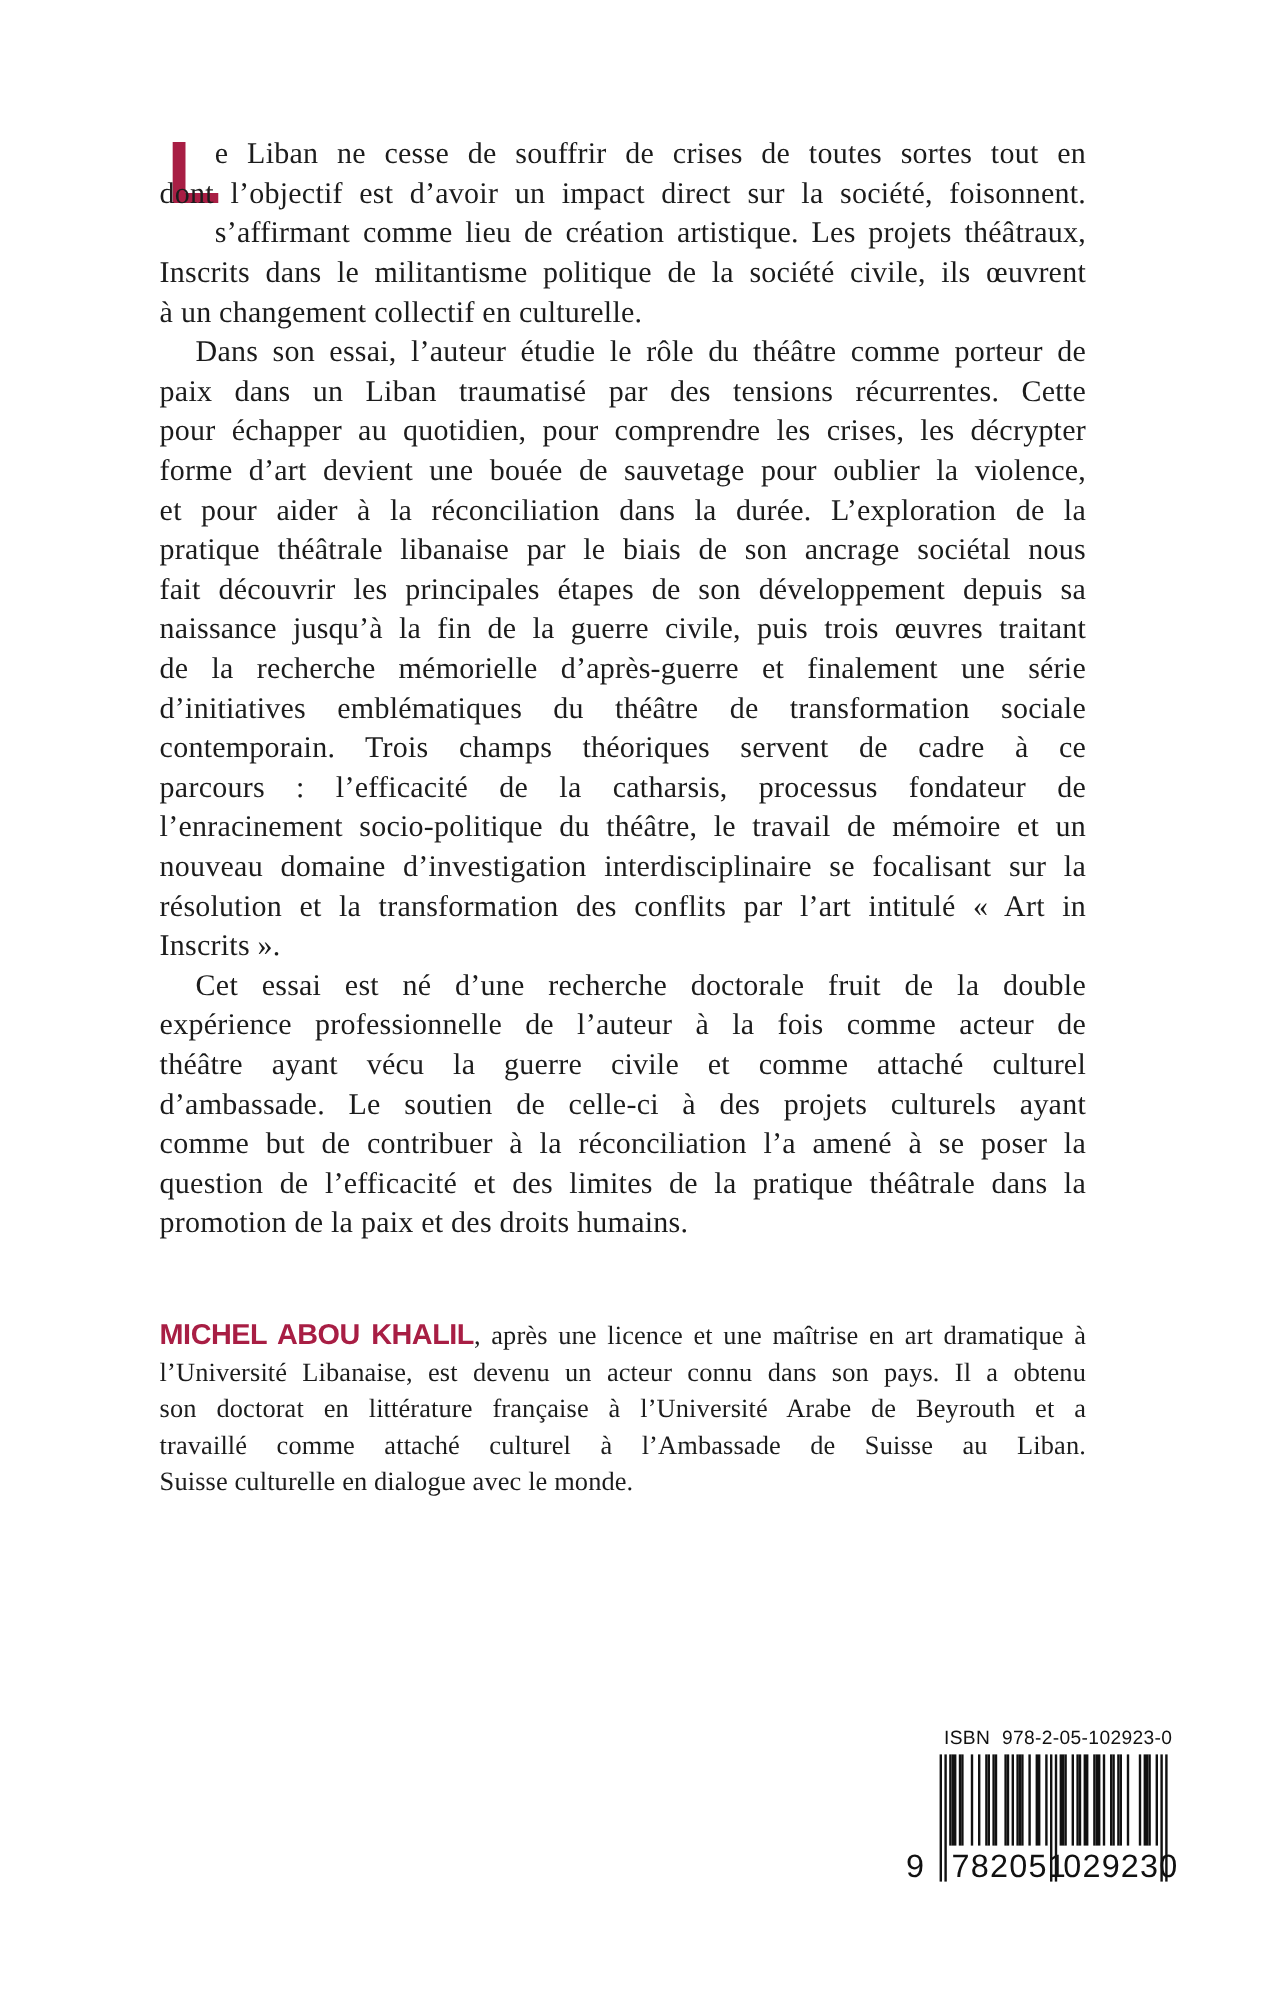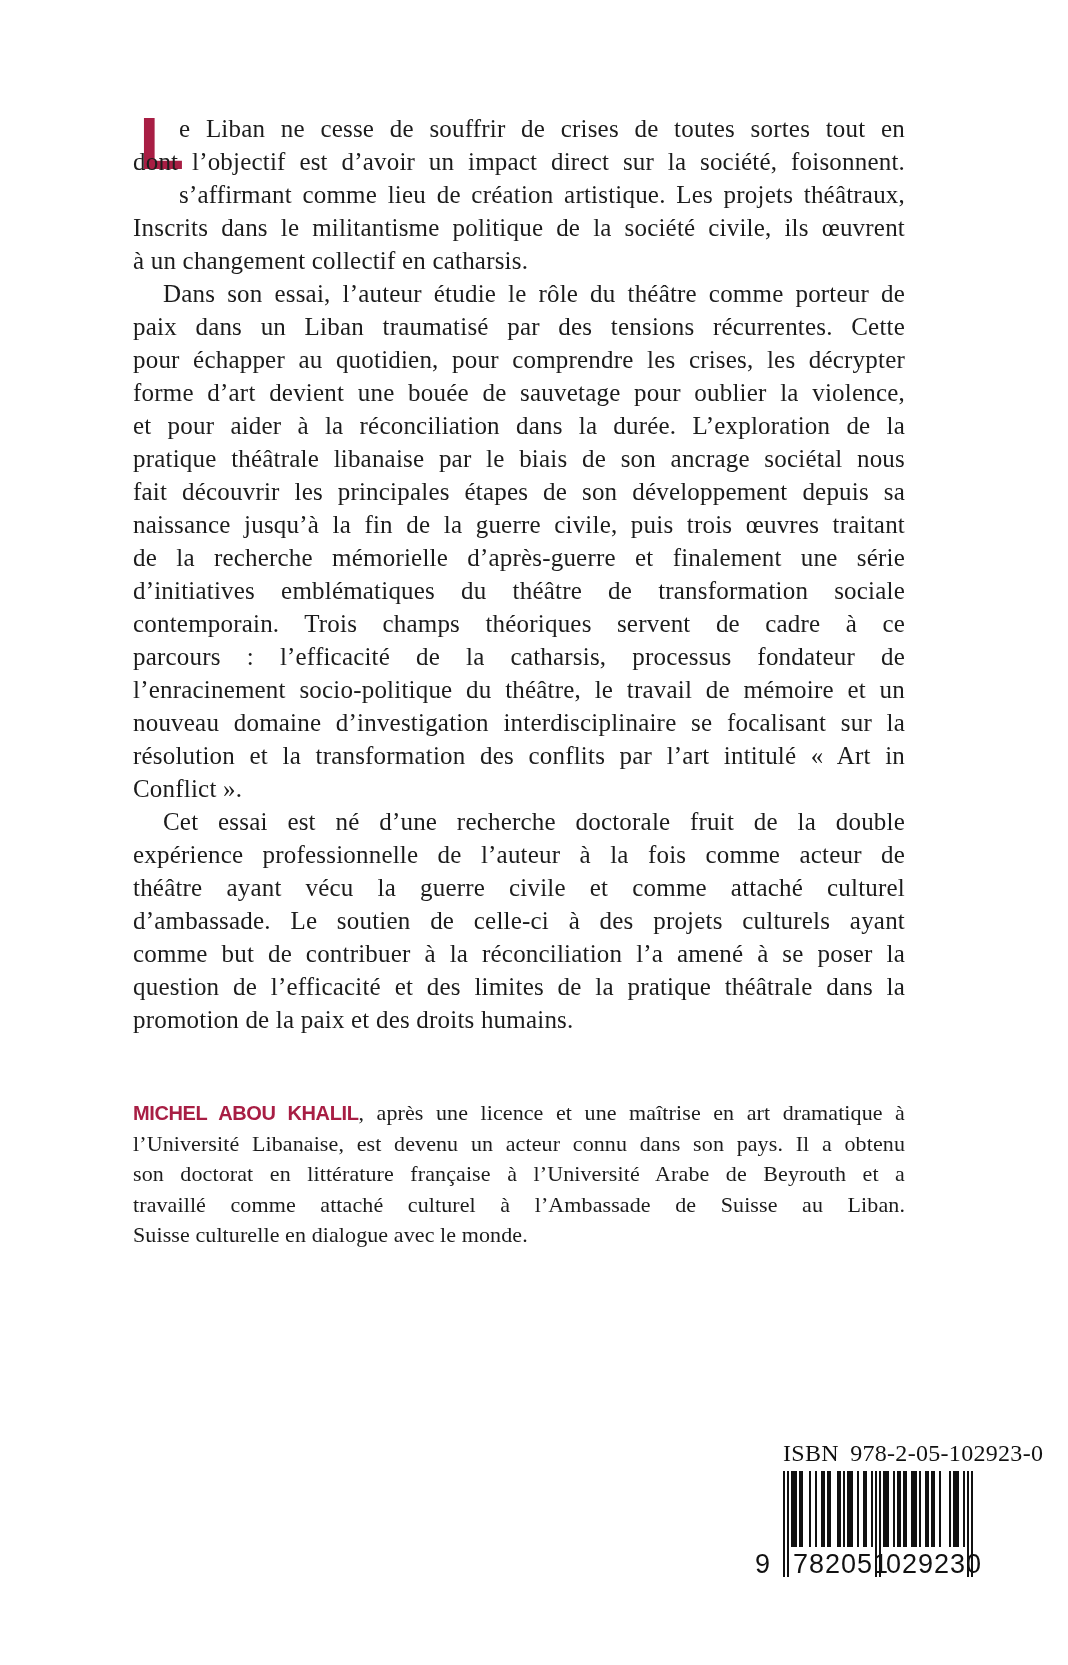--- a/index.html
+++ b/index.html
@@ -44,32 +44,32 @@
     position: absolute;
     left: 133px; top: 1098px; width: 772px;
     font-size: 22px; line-height: 30.6px;
     color: #1c1c1c;
     letter-spacing: 0.1px;
   }
   .bio .line { height: 30.6px; }
   .bio-name {
     font-family: "Liberation Sans", sans-serif;
     font-weight: 700;
-    font-size: 20px;
+    font-size: 24px;
     letter-spacing: -0.4px;
   }
 
   
   .isbn-block {
     position: absolute;
     left: 783px; top: 1440px; width: 194px;
   }
   .isbn-label {
-    font-family: Liberation Serif, serif;
-    font-size: 24px;
+    font-family: Liberation Sans, sans-serif;
+    font-size: 16px;
     color: #111111;
     white-space: nowrap;
     word-spacing: 5px;
     letter-spacing: 0.3px;
     text-align: right;
     margin-bottom: 4px;
   }
   .barcode-bars {
     position: relative;
     display: flex;
@@ -96,39 +96,39 @@
 <body>
 
 <div class="main-text">
   <div class="drop-cap" style="color: rgb(168, 30, 68);">L</div>
 
 <div class="para">
       <div class="line dc-shift">e Liban ne cesse de souffrir de crises de toutes sortes tout en</div>
       <div class="line">dont l’objectif est d’avoir un impact direct sur la société, foisonnent.</div>
       <div class="line dc-shift">s’affirmant comme lieu de création artistique. Les projets théâtraux,</div>
       <div class="line">Inscrits dans le militantisme politique de la société civile, ils œuvrent</div>
-      <div class="line last">à un changement collectif en catharsis.</div>
+      <div class="line last">à un changement collectif en culturelle.</div>
     </div>
     <div class="para">
       <div class="line indent">Dans son essai, l’auteur étudie le rôle du théâtre comme porteur de</div>
       <div class="line">paix dans un Liban traumatisé par des tensions récurrentes. Cette</div>
       <div class="line">pour échapper au quotidien, pour comprendre les crises, les décrypter</div>
       <div class="line">forme d’art devient une bouée de sauvetage pour oublier la violence,</div>
       <div class="line">et pour aider à la réconciliation dans la durée. L’exploration de la</div>
       <div class="line">pratique théâtrale libanaise par le biais de son ancrage sociétal nous</div>
       <div class="line">fait découvrir les principales étapes de son développement depuis sa</div>
       <div class="line">naissance jusqu’à la fin de la guerre civile, puis trois œuvres traitant</div>
       <div class="line">de la recherche mémorielle d’après-guerre et finalement une série</div>
       <div class="line">d’initiatives emblématiques du théâtre de transformation sociale</div>
       <div class="line">contemporain. Trois champs théoriques servent de cadre à ce</div>
       <div class="line">parcours : l’efficacité de la catharsis, processus fondateur de</div>
       <div class="line">l’enracinement socio-politique du théâtre, le travail de mémoire et un</div>
       <div class="line">nouveau domaine d’investigation interdisciplinaire se focalisant sur la</div>
       <div class="line">résolution et la transformation des conflits par l’art intitulé « Art in</div>
-      <div class="line last">Conflict ».</div>
+      <div class="line last">Inscrits ».</div>
     </div>
     <div class="para">
       <div class="line indent">Cet essai est né d’une recherche doctorale fruit de la double</div>
       <div class="line">expérience professionnelle de l’auteur à la fois comme acteur de</div>
       <div class="line">théâtre ayant vécu la guerre civile et comme attaché culturel</div>
       <div class="line">d’ambassade. Le soutien de celle-ci à des projets culturels ayant</div>
       <div class="line">comme but de contribuer à la réconciliation l’a amené à se poser la</div>
       <div class="line">question de l’efficacité et des limites de la pratique théâtrale dans la</div>
       <div class="line last">promotion de la paix et des droits humains.</div>
     </div>

